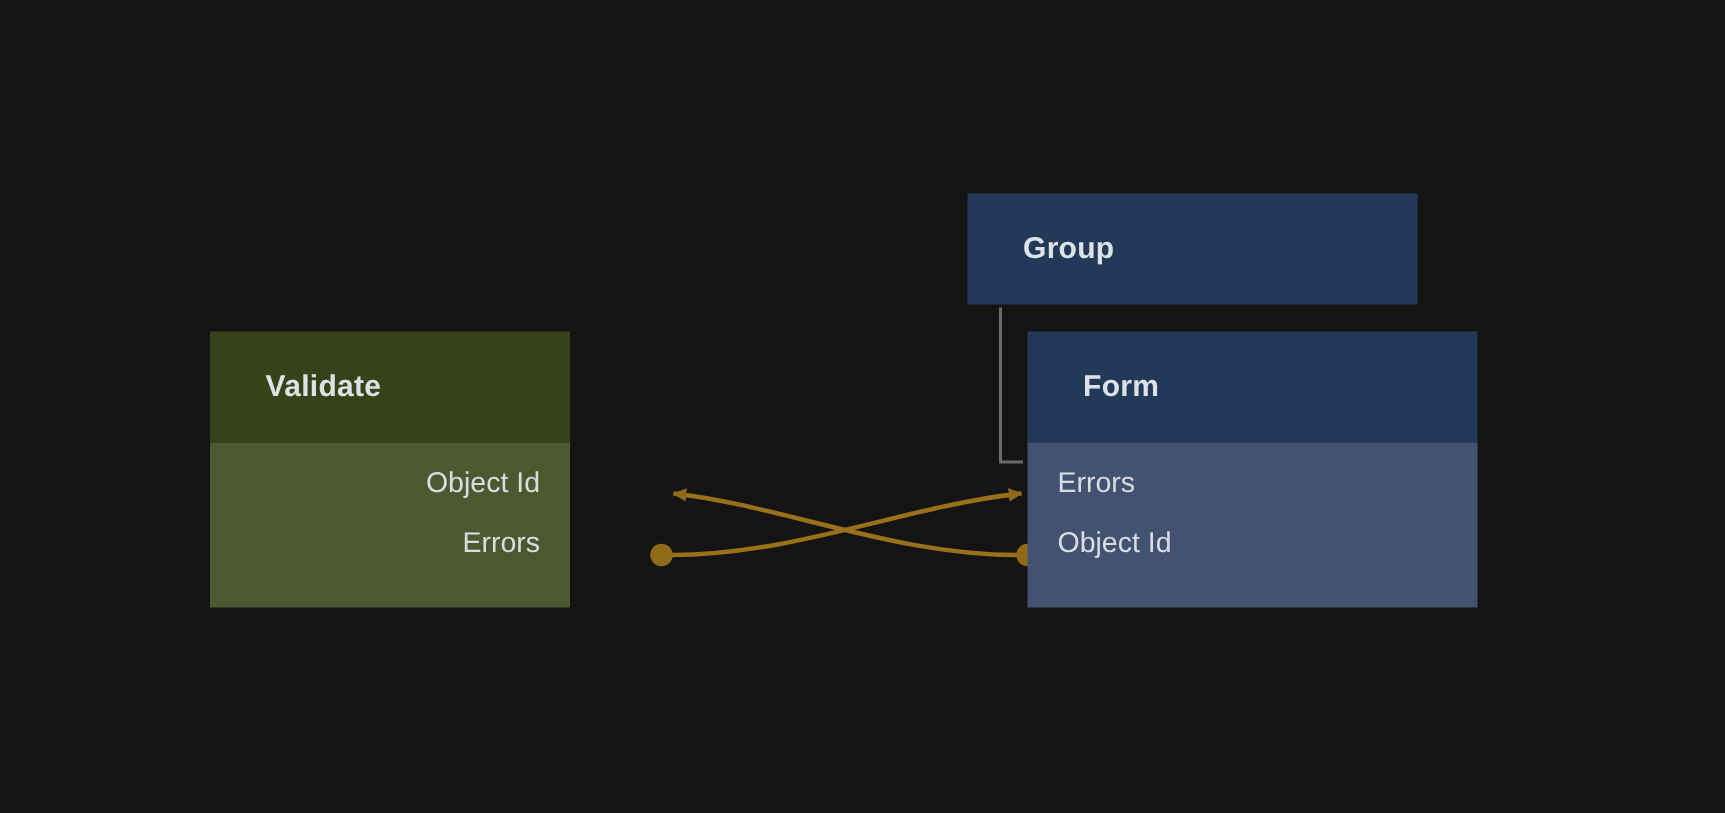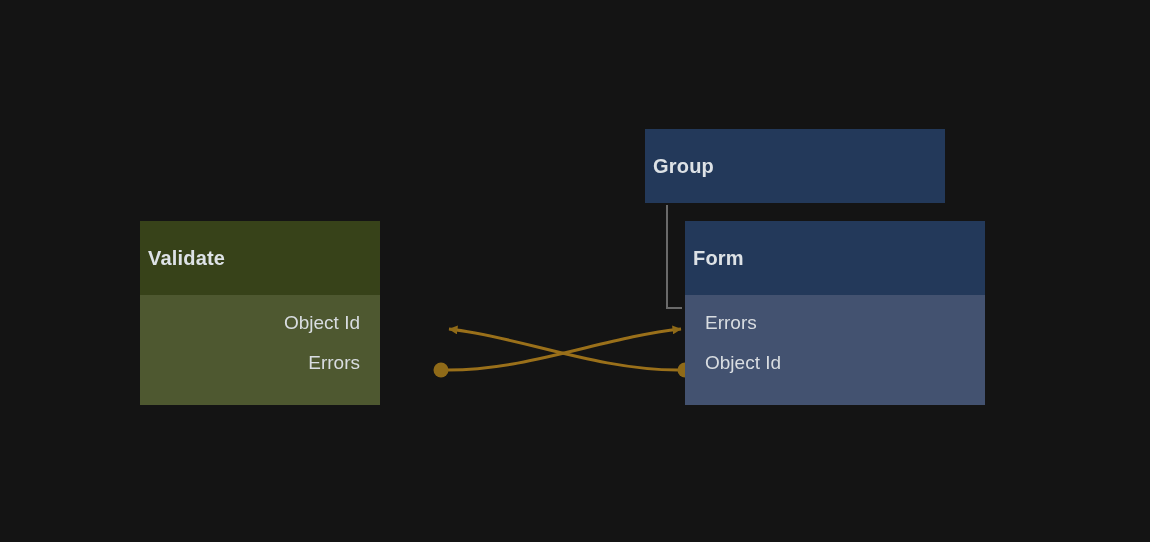--- a/index.html
+++ b/index.html
@@ -31,21 +31,21 @@
   }
   .node {
     position: absolute;
     box-sizing: border-box;
   }
   .node-header {
     box-sizing: border-box;
     display: flex;
     align-items: center;
     height: 74px;
-    padding: 0 8px;
+    padding: 0 37px;
   }
   .node-title {
     font-size: 20px;
     font-weight: bold;
     letter-spacing: 0.2px;
     color: #dde2e6;
     line-height: 1;
   }
   .node-body {
     box-sizing: border-box;

